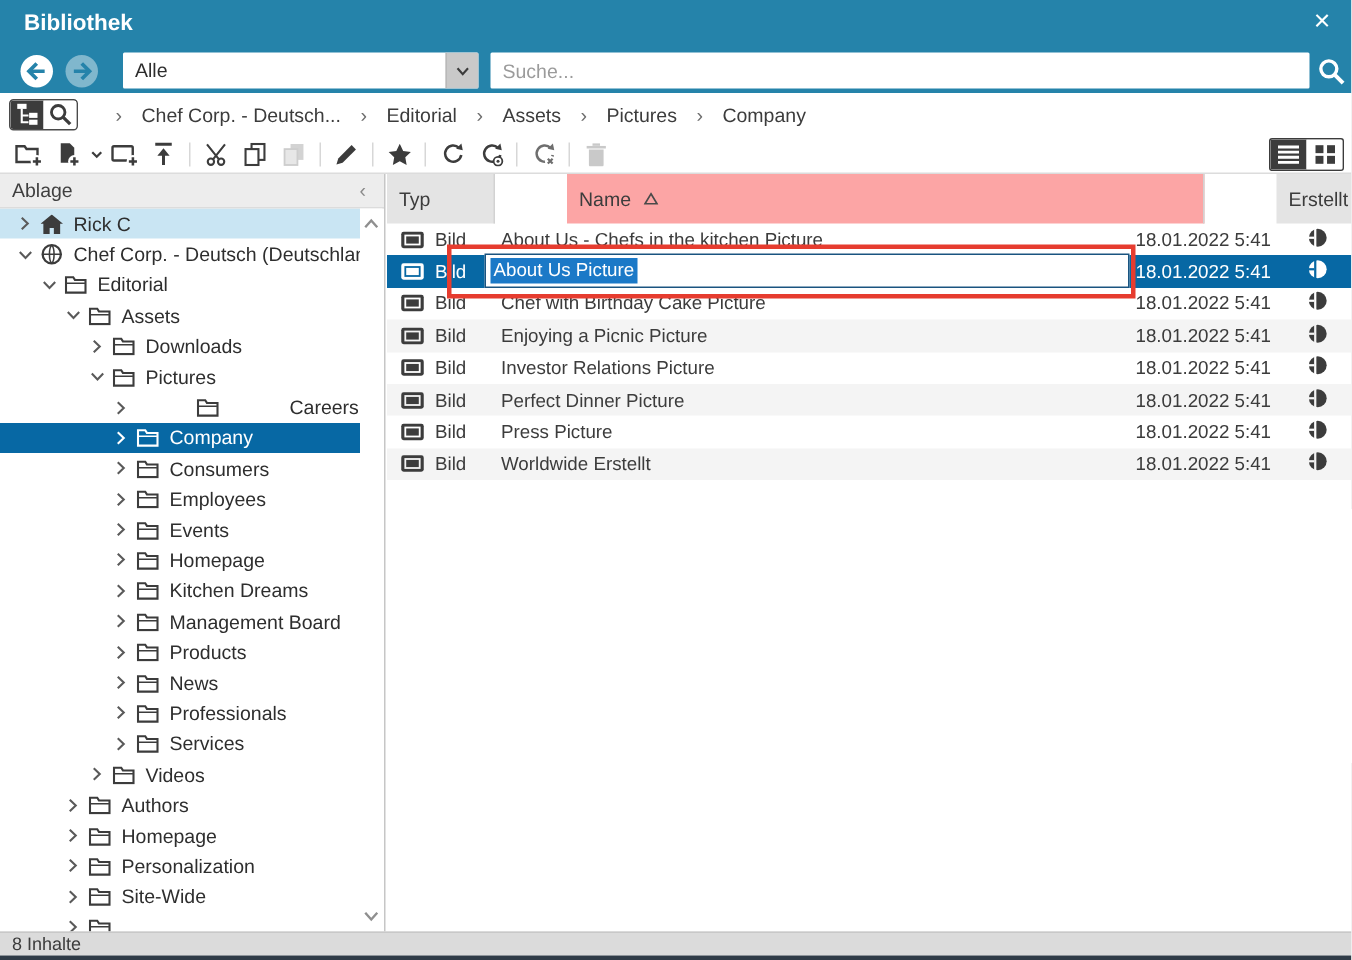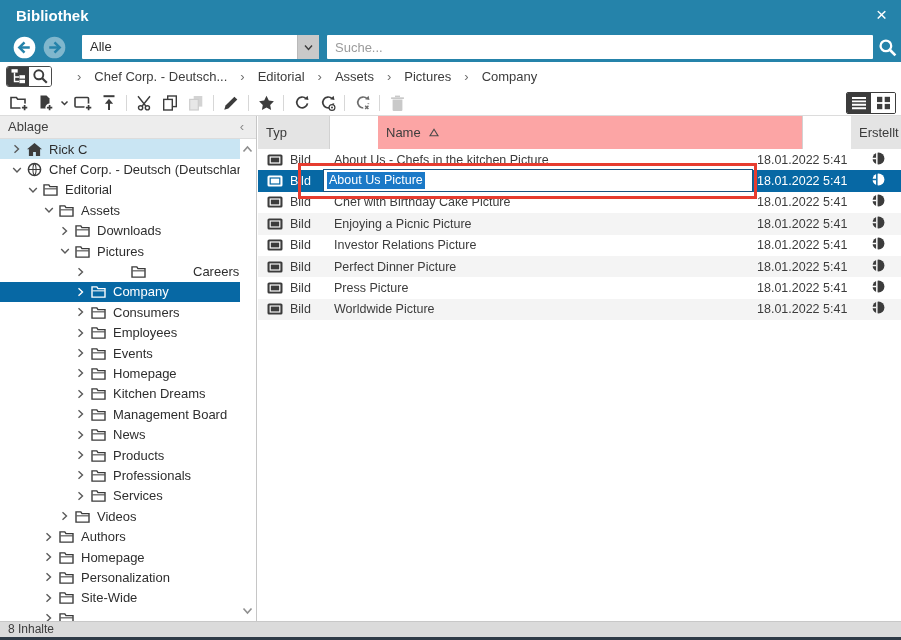--- a/index.html
+++ b/index.html
@@ -484,35 +484,35 @@
               <svg width="9" height="10" viewBox="0 0 9 10">
                 <path d="M2.5 1.2l4 3.8-4 3.8" fill="none" stroke="#5a5a5a" stroke-width="1.4"></path>
               </svg>
             </span>
             <span class="ticon">
               <svg width="15" height="13" viewBox="0 0 16 14">
                 <path d="M1 2h5.2l1.2 1.9H15V13H1z" fill="none" stroke="#3C3C3C" stroke-width="1.5"></path>
                 <path d="M1.6 6.3h13" stroke="#3C3C3C" stroke-width="1.1"></path>
               </svg>
             </span>
+            <span class="tlabel">Products</span>
+          </div>
+          <div class="tree-row" style="padding-left: 76px;">
+            <span class="chev">
+              <svg width="9" height="10" viewBox="0 0 9 10">
+                <path d="M2.5 1.2l4 3.8-4 3.8" fill="none" stroke="#5a5a5a" stroke-width="1.4"></path>
+              </svg>
+            </span>
+            <span class="ticon">
+              <svg width="15" height="13" viewBox="0 0 16 14">
+                <path d="M1 2h5.2l1.2 1.9H15V13H1z" fill="none" stroke="#3C3C3C" stroke-width="1.5"></path>
+                <path d="M1.6 6.3h13" stroke="#3C3C3C" stroke-width="1.1"></path>
+              </svg>
+            </span>
             <span class="tlabel">News</span>
-          </div>
-          <div class="tree-row" style="padding-left: 76px;">
-            <span class="chev">
-              <svg width="9" height="10" viewBox="0 0 9 10">
-                <path d="M2.5 1.2l4 3.8-4 3.8" fill="none" stroke="#5a5a5a" stroke-width="1.4"></path>
-              </svg>
-            </span>
-            <span class="ticon">
-              <svg width="15" height="13" viewBox="0 0 16 14">
-                <path d="M1 2h5.2l1.2 1.9H15V13H1z" fill="none" stroke="#3C3C3C" stroke-width="1.5"></path>
-                <path d="M1.6 6.3h13" stroke="#3C3C3C" stroke-width="1.1"></path>
-              </svg>
-            </span>
-            <span class="tlabel">Products</span>
           </div>
           <div class="tree-row" style="padding-left: 76px;">
             <span class="chev">
               <svg width="9" height="10" viewBox="0 0 9 10">
                 <path d="M2.5 1.2l4 3.8-4 3.8" fill="none" stroke="#5a5a5a" stroke-width="1.4"></path>
               </svg>
             </span>
             <span class="ticon">
               <svg width="15" height="13" viewBox="0 0 16 14">
                 <path d="M1 2h5.2l1.2 1.9H15V13H1z" fill="none" stroke="#3C3C3C" stroke-width="1.5"></path>
@@ -798,21 +798,21 @@
           <div class="grid-row stripe">
             <div class="cell-type">
               <span class="ticn">
                 <svg width="16" height="12" viewBox="0 0 16 12">
                   <rect x="0.5" y="0.5" width="15" height="11" rx="1.6" fill="#3C3C3C"></rect>
                   <rect x="3.2" y="3" width="9.6" height="6" fill="none" stroke="#F4F4F4" stroke-width="1.2"></rect>
                 </svg>
               </span>
               <span>Bild</span>
             </div>
-            <div class="cell-name">Worldwide Picture</div>
+            <div class="cell-name">Worldwide Erstellt</div>
             <div class="cell-date">18.01.2022 5:41</div>
             <div class="cell-status">
               <span><svg width="13" height="13" viewBox="0 0 14 14">
                   <circle cx="7" cy="7" r="6.4" fill="#3C3C3C"></circle>
                   <rect x="4.4" y="-0.5" width="1.6" height="15" fill="#F4F4F4"></rect>
                   <rect x="-0.5" y="6.2" width="5" height="1.6" fill="#F4F4F4"></rect>
                 </svg></span>
             </div>
           </div>
 

